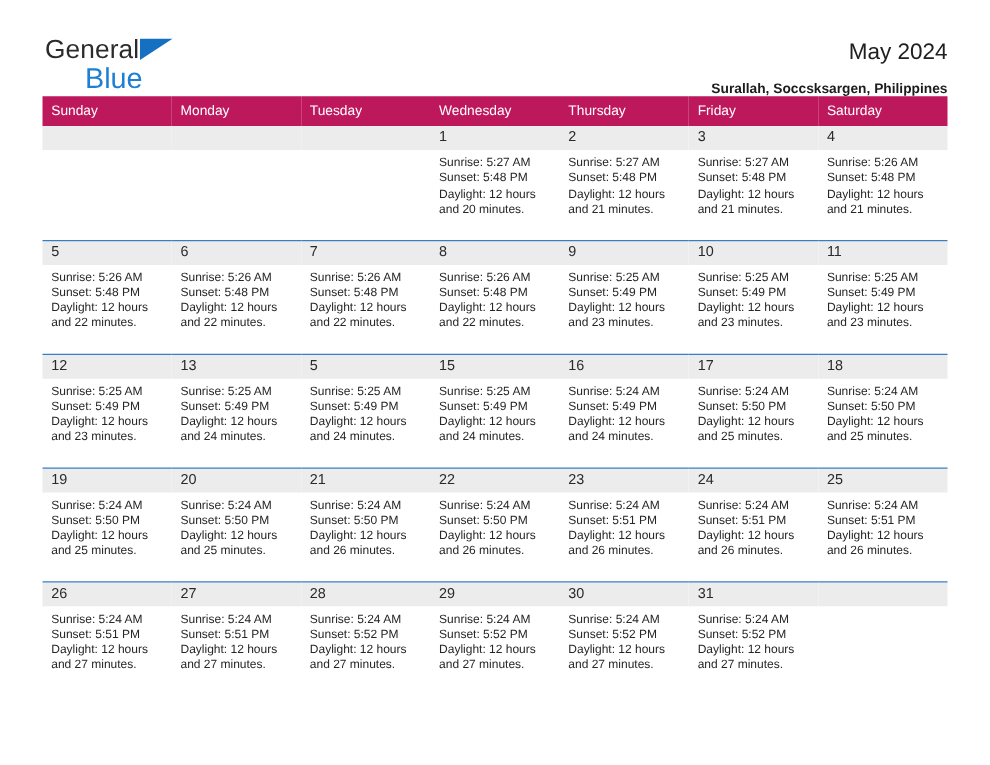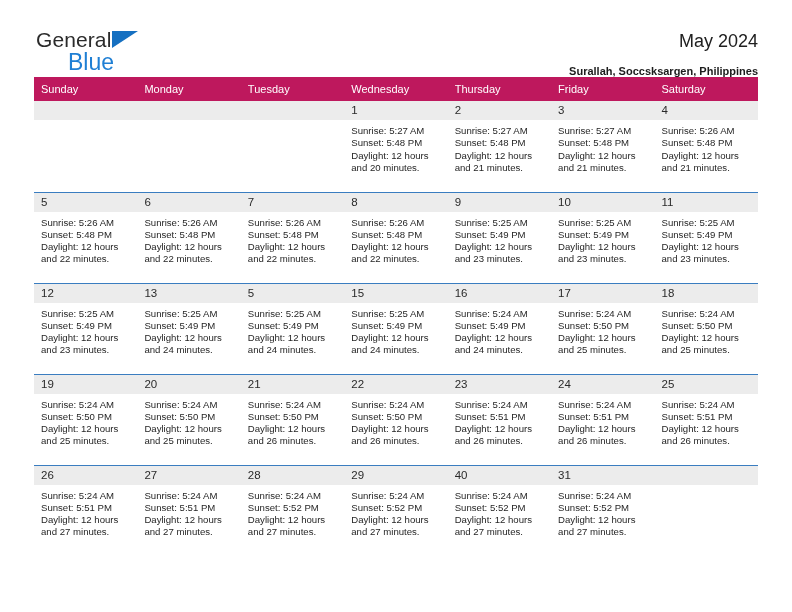--- a/index.html
+++ b/index.html
@@ -463,21 +463,21 @@
         <td>
           <div class="daynum">29</div>
           <div class="info">
             <div>Sunrise: 5:24 AM</div>
             <div>Sunset: 5:52 PM</div>
             <div>Daylight: 12 hours</div>
             <div>and 27 minutes.</div>
           </div>
         </td>
         <td>
-          <div class="daynum">40</div>
+          <div class="daynum">30</div>
           <div class="info">
             <div>Sunrise: 5:24 AM</div>
             <div>Sunset: 5:52 PM</div>
             <div>Daylight: 12 hours</div>
             <div>and 27 minutes.</div>
           </div>
         </td>
         <td>
           <div class="daynum">31</div>
           <div class="info">

